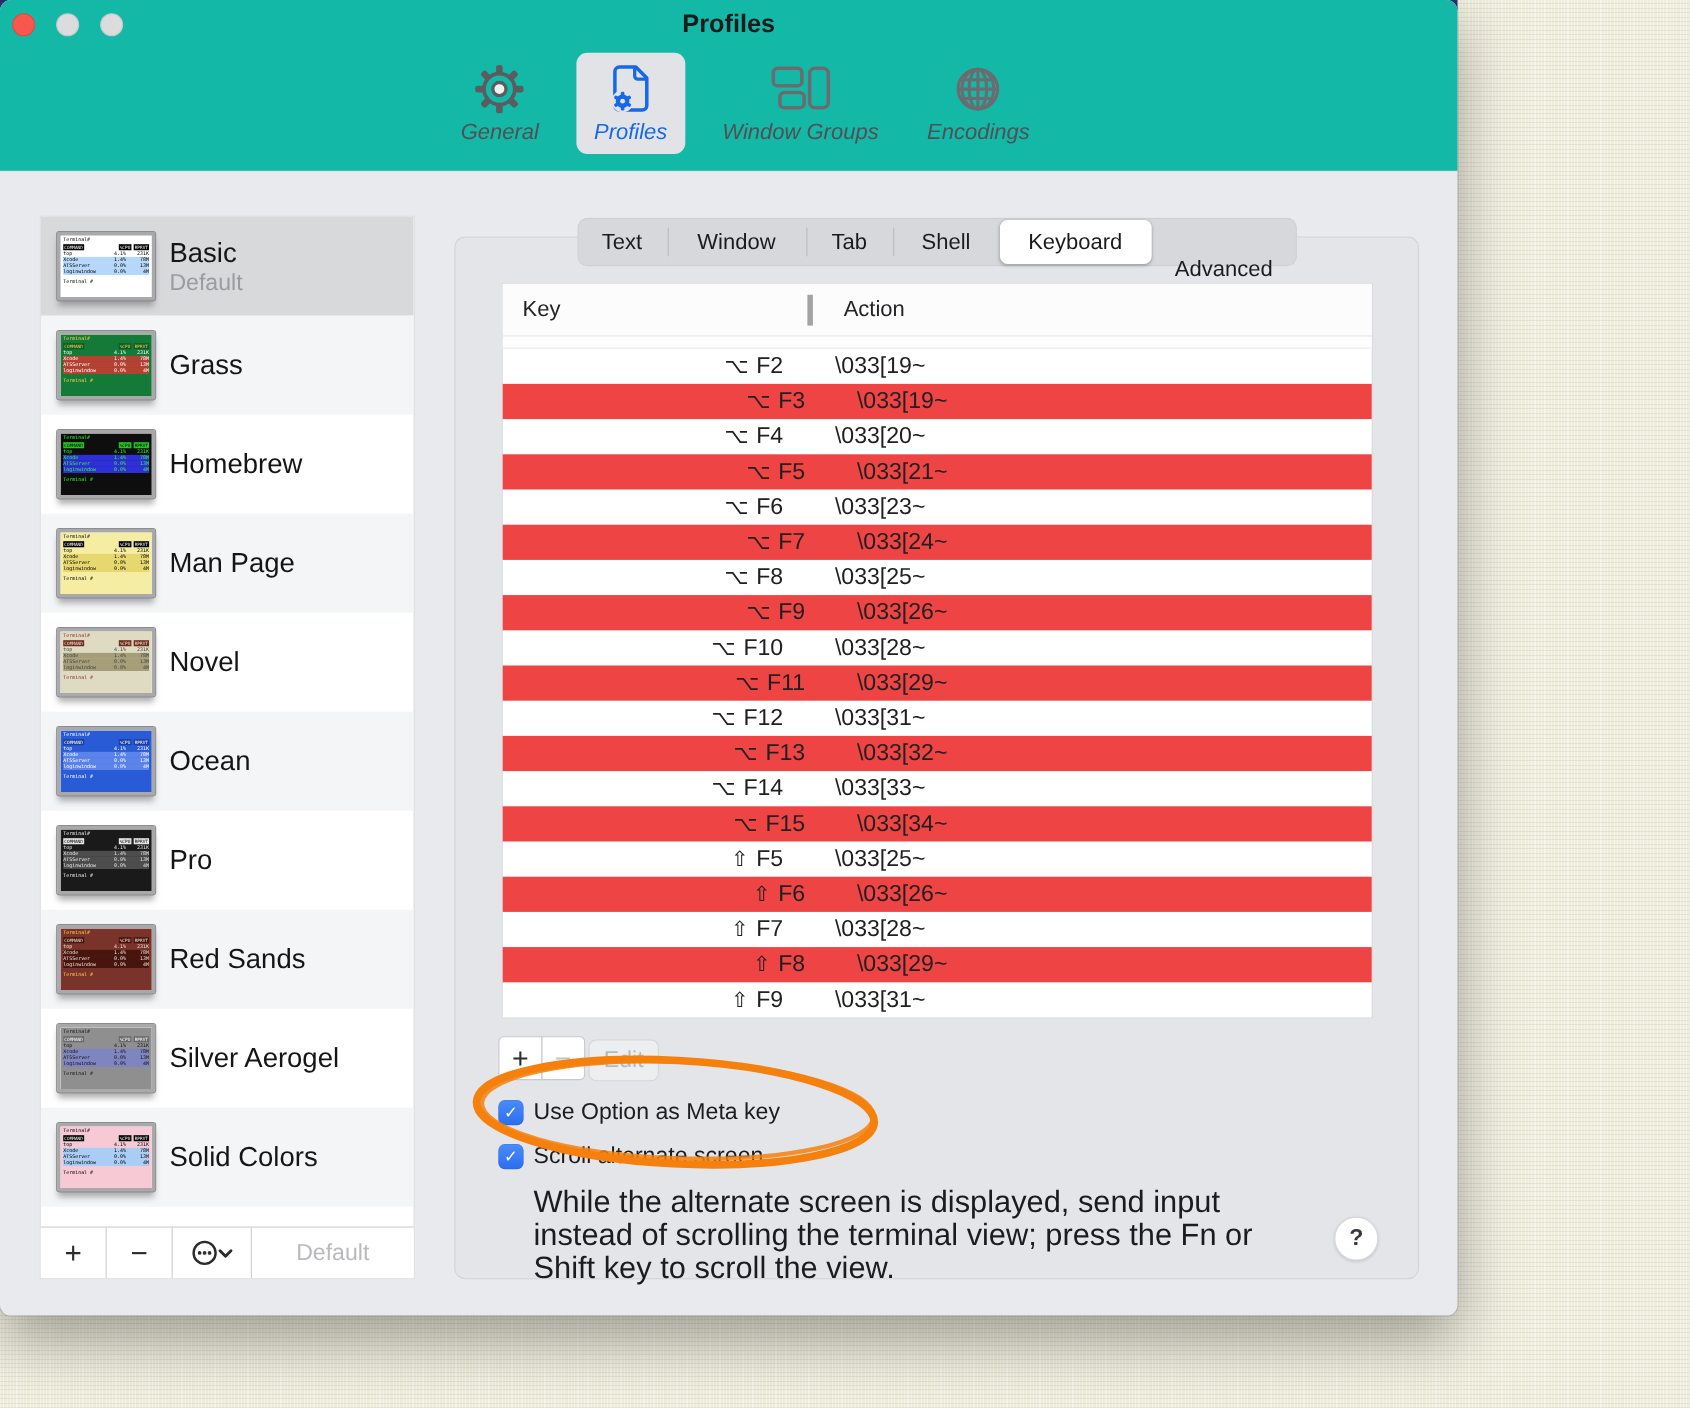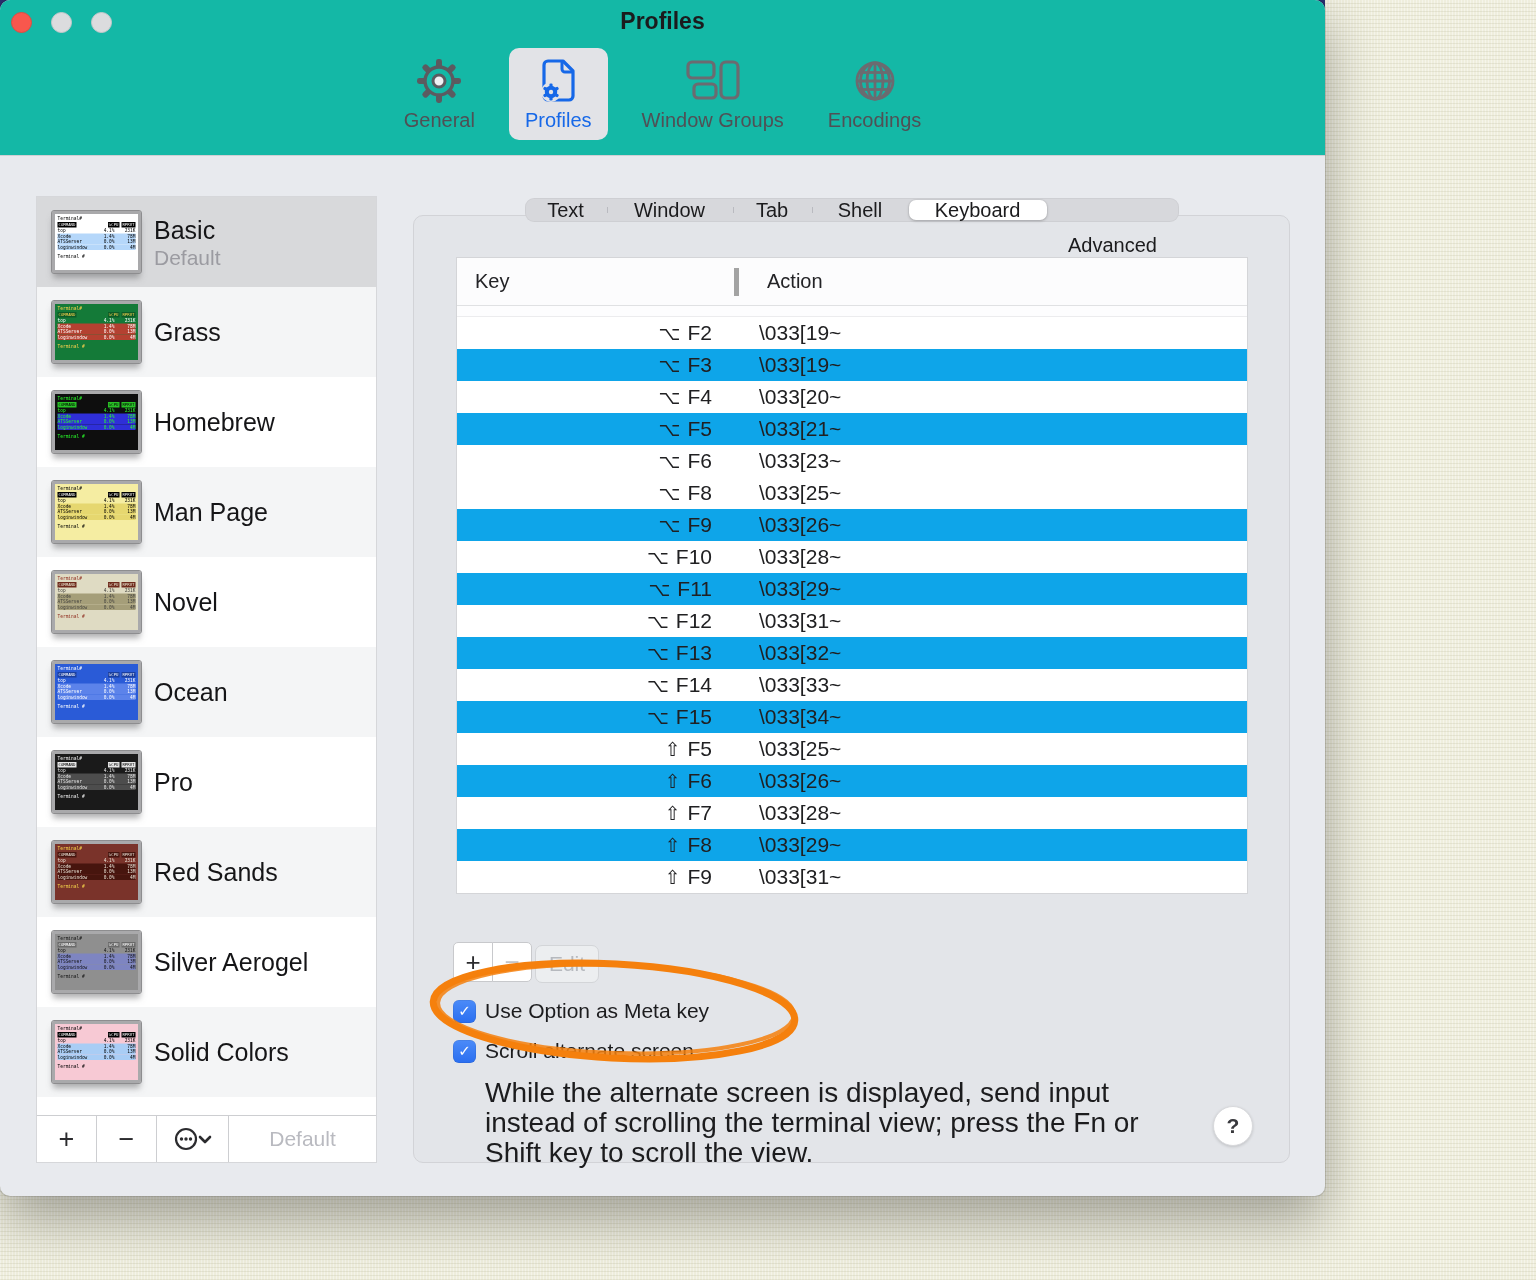--- a/index.html
+++ b/index.html
@@ -25,22 +25,22 @@
   }
   .lights{position:absolute;left:11px;top:12px;display:flex;gap:19px;}
   .light{width:21px;height:21px;border-radius:50%;box-sizing:border-box;}
   .light.red{background:#f8574d;border:1px solid #e04a41;}
   .light.gray{background:#dbdcde;border:1px solid #c7c8cb;}
   .window-title{
     position:absolute;left:0;top:8px;width:1325px;text-align:center;
     font-size:23px;font-weight:700;color:#1b1b1d;
   }
   .toolbar{
-    position:absolute;left:0;top:48px;width:100%;height:100px;
-    display:flex;justify-content:center;align-items:flex-start;gap:24px;
+    position:absolute;left:15px;top:48px;width:100%;height:100px;
+    display:flex;justify-content:center;align-items:flex-start;gap:24px;font-style:italic;
   }
   .tb-item{
     display:flex;flex-direction:column;align-items:center;gap:2px;
     padding:7px 10px 9px;border-radius:10px;color:#545459;
   }
   .tb-item .tb-ic{height:52px;display:flex;align-items:center;justify-content:center;}
   .tb-item .tb-label{font-size:20px;line-height:22px;color:#505055;white-space:nowrap;}
   .tb-item.selected{background:#e2e3e7;padding-left:16px;padding-right:16px;}
   .tb-item.selected .tb-label{color:#1668e8;}
   
@@ -91,21 +91,21 @@
   .sf-add,.sf-remove{width:60px;}
   .sf-more{width:72px;}
   .sf-default{flex:1;border-right:none;font-size:21px;color:#b9bac0;}
   
   .pane{
     position:absolute;left:413px;top:215px;width:877px;height:948px;
     background:#e3e5e9;border:1px solid #d2d3d7;border-radius:10px;box-sizing:border-box;
   }
   .segments{
     position:absolute;top:-18px;left:50%;transform:translateX(-50%);
-    display:flex;align-items:stretch;height:24px;background:#d7d8dc;border-radius:9px;
+    display:flex;align-items:stretch;height:44px;background:#d7d8dc;border-radius:9px;
     box-shadow:inset 0 0 0 1px rgba(0,0,0,.04);
   }
   .segment{
     display:flex;align-items:center;justify-content:center;
     font-size:20px;color:#1b1b1d;box-sizing:border-box;position:relative;white-space:nowrap;
   }
   .segment + .segment::before{
     content:"";position:absolute;left:0;top:9px;bottom:9px;width:1px;background:#b9bac0;
   }
   .segment.selected{
@@ -119,21 +119,21 @@
     background:#fff;border:1px solid #d4d5d8;box-sizing:border-box;
   }
   .kb-head{
     display:flex;height:47px;background:#fcfcfd;border-bottom:1px solid #e0e1e3;
     align-items:center;font-size:20px;color:#232326;
   }
   .kb-head .col-key{width:282px;padding-left:18px;box-sizing:border-box;border-right:5px solid #a3a3a3;height:28px;display:flex;align-items:center;}
   .kb-head .col-action{padding-left:28px;}
   .kb-partial{height:10px;background:#fdfdfe;border-bottom:1px solid #ececee;}
   .kb-row{display:flex;height:32px;align-items:center;font-size:21px;color:#202022;}
-  .kb-row.alt{background:#0ea5e9;}
+  .kb-row.alt{background:#ef4444;padding-left:20px;}
   .kb-key{width:282px;box-sizing:border-box;padding-right:27px;text-align:right;}
   .kb-key .mod{font-family:"DejaVu Sans",sans-serif;font-size:19px;margin-right:7px;}
   .kb-action{padding-left:20px;}
   
   .sq-btn{
     position:absolute;width:40px;height:40px;box-sizing:border-box;background:#fff;
     border:1px solid #c8c9cc;display:flex;align-items:center;justify-content:center;
     font-size:26px;color:#2b2b2e;
   }
   .sq-btn.add{left:39px;top:726px;border-radius:5px 0 0 5px;z-index:2;}
@@ -715,20 +715,24 @@
     <div class="kb-action">\033[20~</div>
   </div>
           <div class="kb-row alt">
     <div class="kb-key"><span class="mod">⌥</span><span class="kname">F5</span></div>
     <div class="kb-action">\033[21~</div>
   </div>
           <div class="kb-row">
     <div class="kb-key"><span class="mod">⌥</span><span class="kname">F6</span></div>
     <div class="kb-action">\033[23~</div>
   </div>
+          <div class="kb-row alt">
+    <div class="kb-key"><span class="mod">⌥</span><span class="kname">F7</span></div>
+    <div class="kb-action">\033[24~</div>
+  </div>
           <div class="kb-row">
     <div class="kb-key"><span class="mod">⌥</span><span class="kname">F8</span></div>
     <div class="kb-action">\033[25~</div>
   </div>
           <div class="kb-row alt">
     <div class="kb-key"><span class="mod">⌥</span><span class="kname">F9</span></div>
     <div class="kb-action">\033[26~</div>
   </div>
           <div class="kb-row">
     <div class="kb-key"><span class="mod">⌥</span><span class="kname">F10</span></div>

